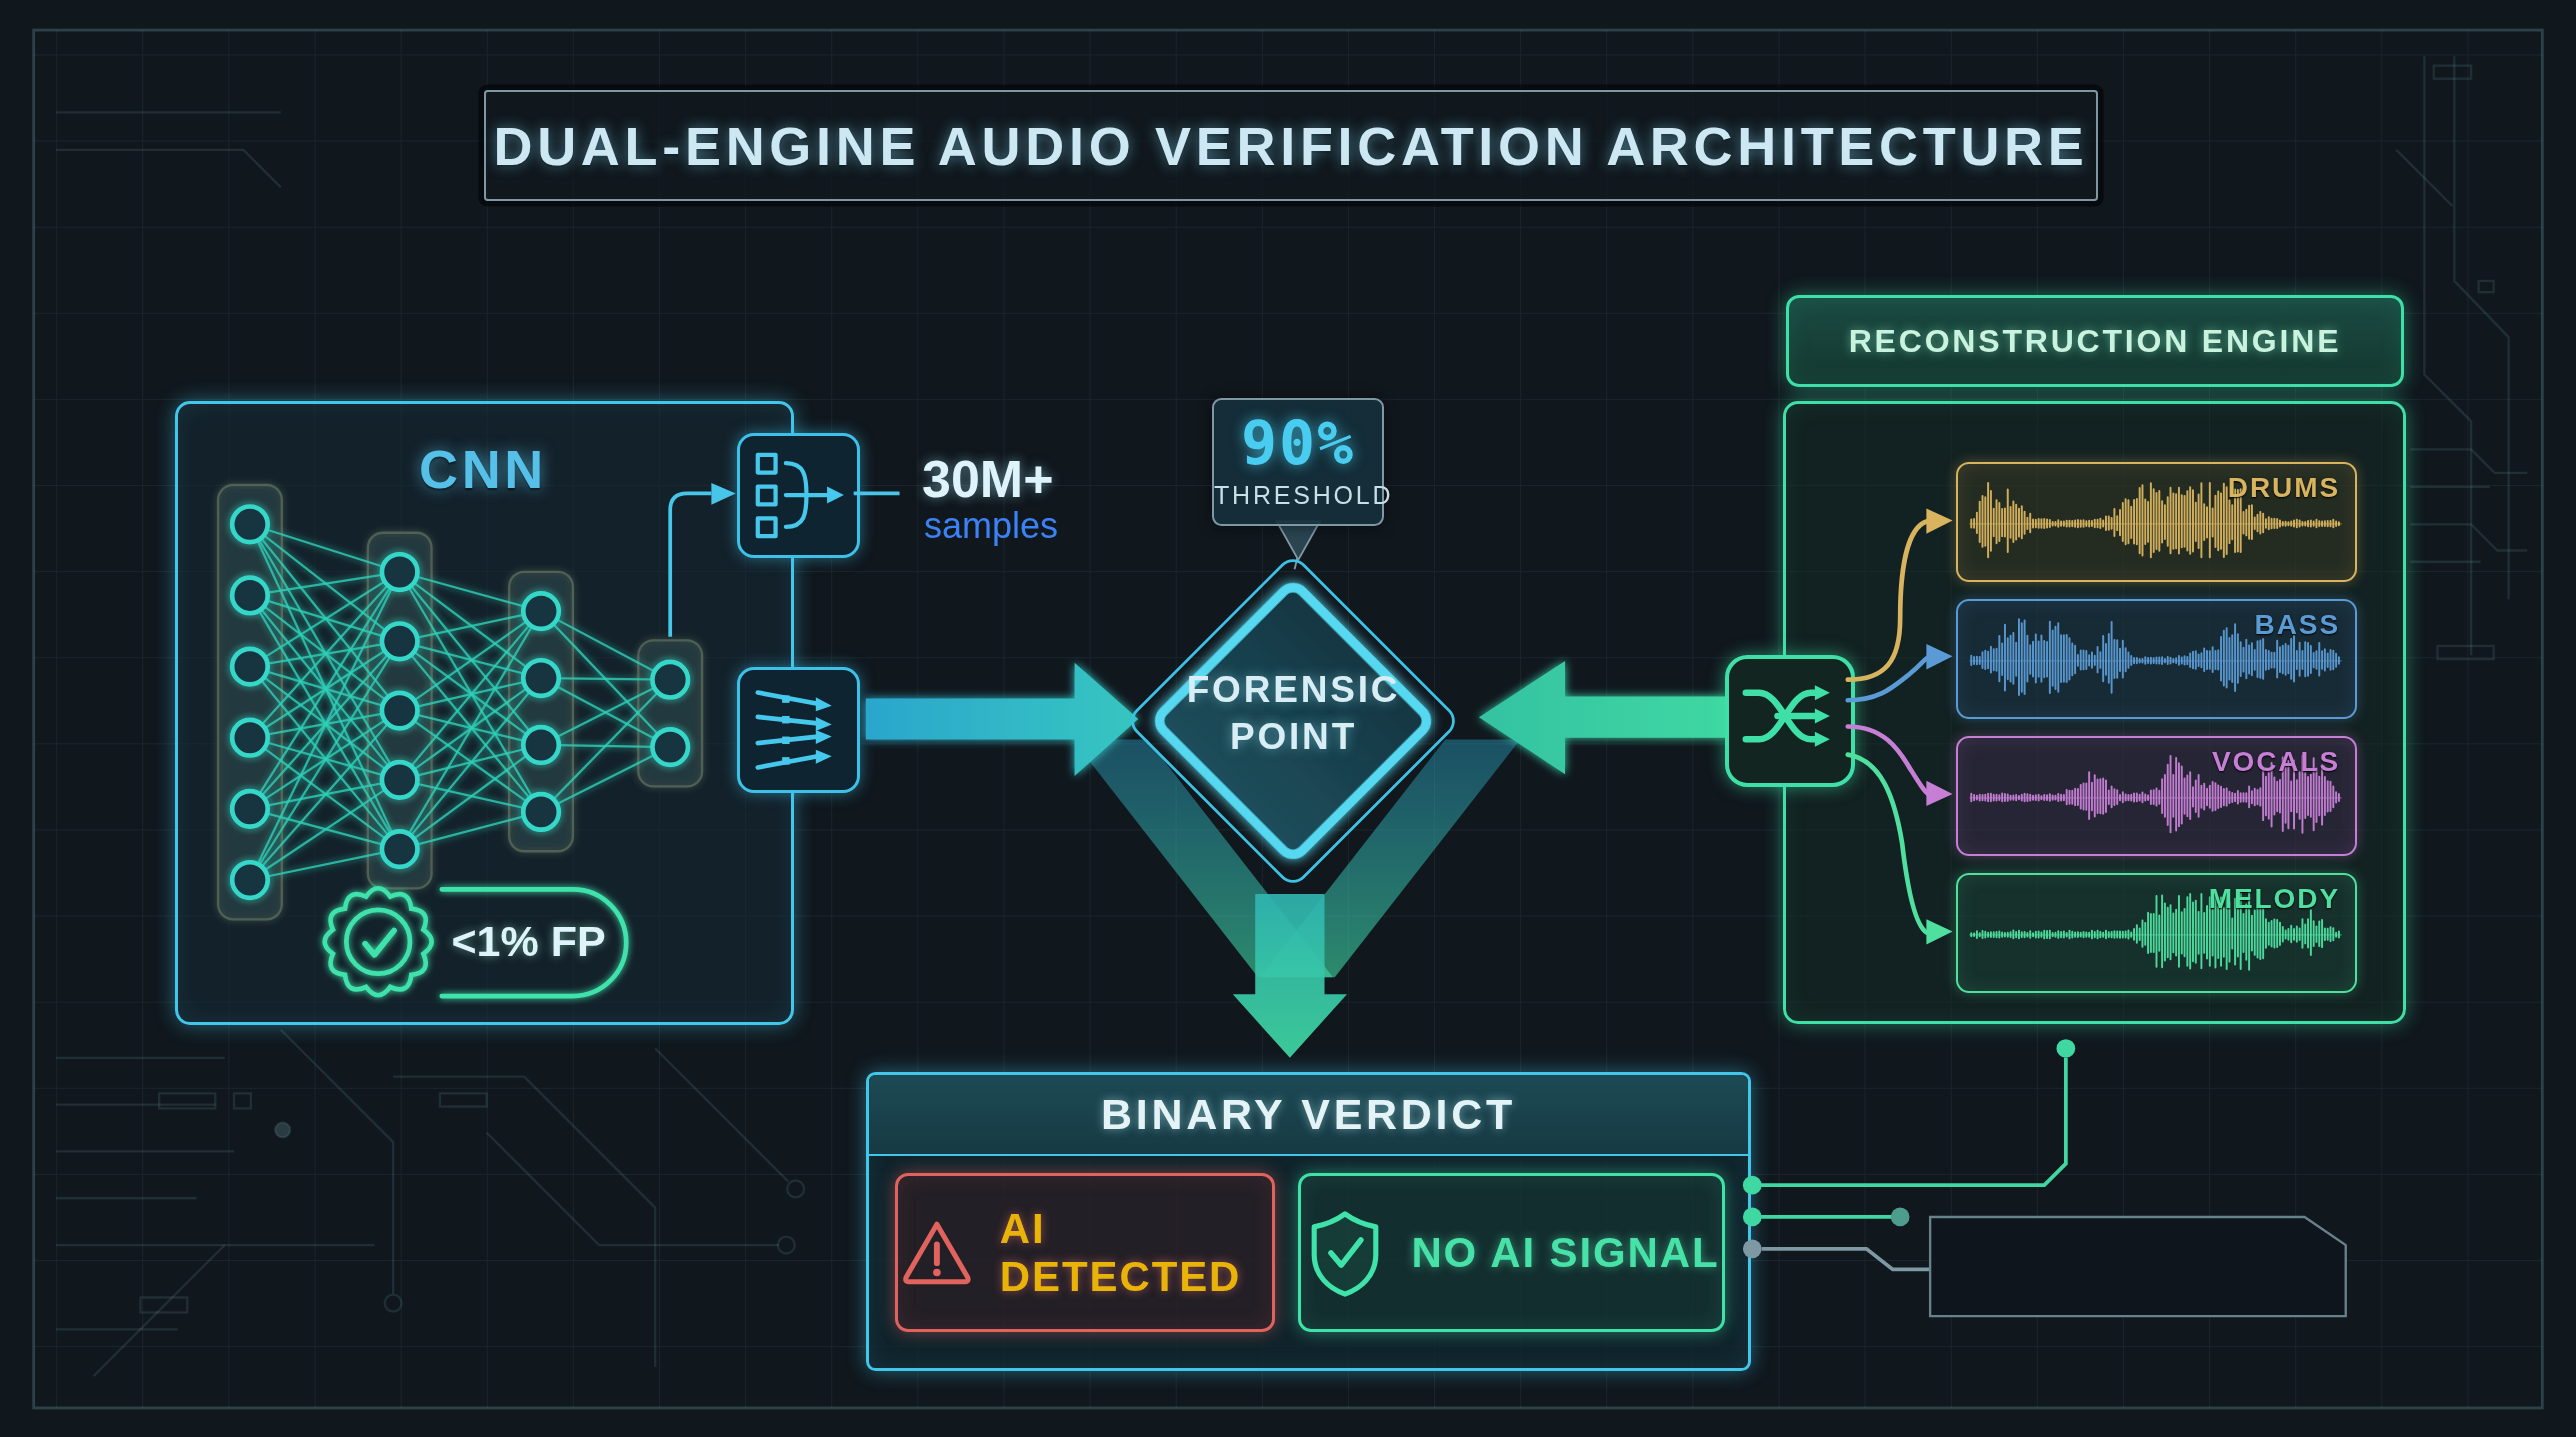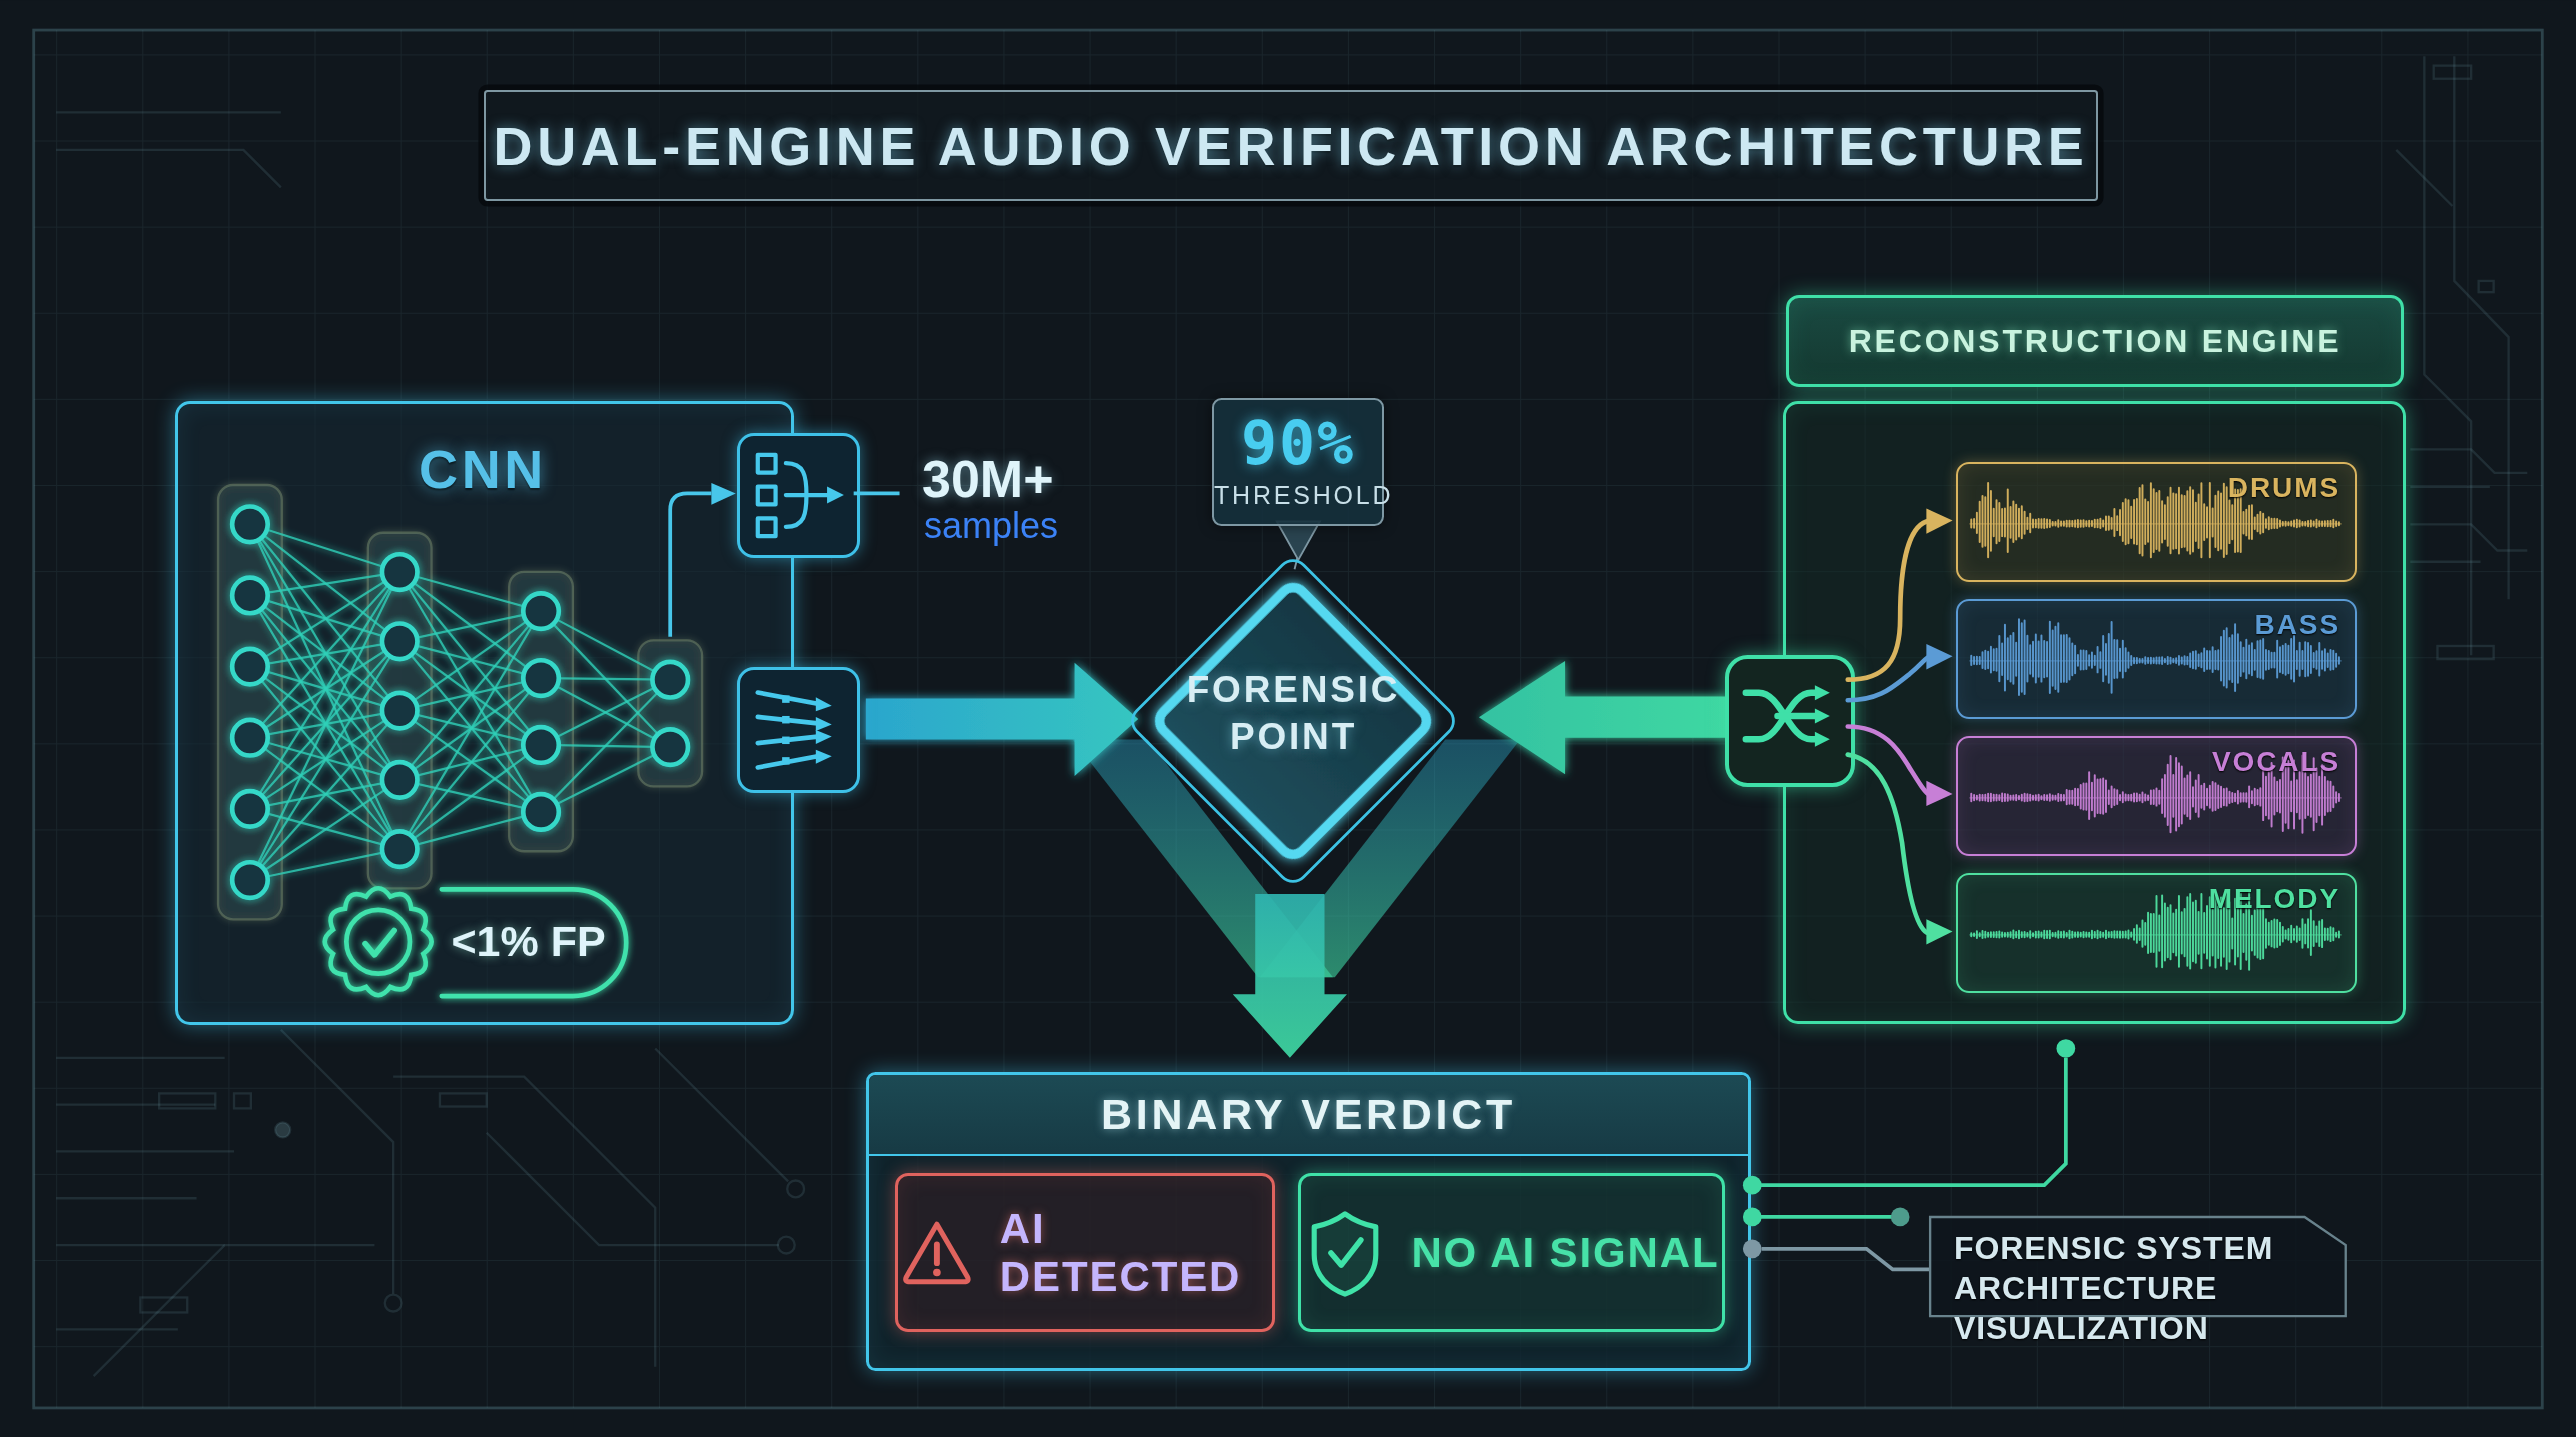--- a/index.html
+++ b/index.html
@@ -281,21 +281,21 @@
         <line x1="12" x2="410" y1="64" y2="64" stroke="#4fe0a0" stroke-width="1.5" opacity="0.55"></line>
         <path d="M14 62.3 V65.4 M17 62.4 V65.3 M20 60.0 V67.3 M23 62.2 V65.5 M26 59.8 V67.4 M29 60.7 V66.7 M32 61.7 V65.9 M35 61.1 V66.4 M38 61.1 V66.4 M41 60.8 V66.6 M44 60.5 V66.9 M47 61.4 V66.1 M50 61.9 V65.7 M53 61.7 V65.9 M56 61.1 V66.4 M59 59.4 V67.7 M62 60.9 V66.6 M65 59.5 V67.7 M68 61.2 V66.3 M71 61.0 V66.5 M74 62.0 V65.7 M77 60.1 V67.2 M80 62.2 V65.5 M83 60.7 V66.7 M86 60.5 V66.9 M89 61.5 V66.1 M92 59.6 V67.6 M95 59.9 V67.3 M98 59.6 V67.6 M101 62.1 V65.6 M104 61.7 V65.9 M107 60.0 V67.2 M110 60.8 V66.6 M113 60.5 V66.9 M116 61.9 V65.7 M119 59.6 V67.6 M122 60.7 V66.7 M125 61.5 V66.0 M128 61.1 V66.4 M131 61.8 V65.8 M134 60.9 V66.5 M137 61.5 V66.0 M140 61.6 V66.0 M143 59.7 V67.5 M146 61.0 V66.5 M149 59.5 V67.7 M152 61.0 V66.5 M155 61.6 V66.0 M158 59.6 V67.6 M161 61.2 V66.3 M164 60.8 V66.6 M167 60.2 V67.1 M170 60.4 V66.9 M173 60.3 V67.1 M176 60.6 V66.8 M179 60.5 V66.9 M182 59.4 V67.8 M185 61.5 V66.0 M188 57.7 V69.2 M191 53.7 V72.5 M194 57.3 V69.5 M197 48.7 V76.6 M200 51.2 V74.5 M203 40.3 V83.4 M206 41.6 V82.4 M209 41.6 V82.3 M212 22.4 V98.1 M215 43.2 V81.0 M218 21.8 V98.6 M221 30.5 V91.5 M224 34.9 V87.9 M227 32.2 V90.1 M230 41.2 V82.7 M233 37.1 V86.1 M236 22.5 V98.0 M239 39.8 V83.9 M242 36.2 V86.8 M245 23.7 V97.0 M248 20.2 V99.9 M251 29.5 V92.3 M254 27.5 V93.9 M257 39.4 V84.1 M260 20.3 V99.8 M263 40.7 V83.1 M266 33.2 V89.3 M269 23.7 V97.0 M272 37.1 V86.1 M275 21.5 V98.9 M278 33.7 V88.8 M281 23.9 V96.9 M284 35.4 V87.4 M287 19.5 V100.5 M290 29.1 V92.6 M293 46.4 V78.5 M296 25.5 V95.6 M299 35.8 V87.1 M302 19.6 V100.4 M305 41.6 V82.4 M308 31.6 V90.6 M311 18.5 V101.3 M314 43.5 V80.8 M317 37.9 V85.4 M320 34.5 V88.2 M323 32.6 V89.8 M326 33.4 V89.1 M329 47.3 V77.7 M332 51.1 V74.6 M335 49.1 V76.3 M338 47.6 V77.5 M341 48.2 V76.9 M344 50.9 V74.8 M347 55.5 V71.0 M350 59.3 V67.8 M353 57.6 V69.2 M356 54.2 V72.0 M359 57.6 V69.3 M362 55.0 V71.3 M365 57.3 V69.5 M368 47.3 V77.7 M371 53.0 V73.1 M374 47.4 V77.6 M377 37.7 V85.6 M380 49.4 V75.9 M383 54.9 V71.5 M386 49.6 V75.8 M389 48.1 V77.1 M392 57.3 V69.5 M395 57.5 V69.3 M398 55.8 V70.7 M401 56.9 V69.8 M404 61.7 V65.9 M407 60.5 V66.8 " stroke="#4fe0a0" stroke-width="2.1" fill="none" opacity="0.95" stroke-linecap="round"></path>
       </svg>
     <span class="lbl" style="color: rgb(79, 224, 160);">MELODY</span>
   </div>
 
   <div class="abs cy verdict-panel">
     <div class="verdict-header">
       <span>BINARY VERDICT</span>
     </div>
-    <div class="verdict-sub sub-red" style="color: #c4b5fd;">
+    <div class="verdict-sub sub-red" style="color: #eab308;">
       <svg width="86" height="86" viewBox="0 0 92 92">
         <path d="M46 12 L82 74 Q85 80 78 80 L14 80 Q7 80 10 74 Z" fill="none" stroke="#e0635e" stroke-width="6" stroke-linejoin="round"></path>
         <line x1="46" y1="36" x2="46" y2="58" stroke="#e0635e" stroke-width="7" stroke-linecap="round"></line>
         <circle cx="46" cy="69" r="4.5" fill="#e0635e"></circle>
       </svg>
       <span>AI DETECTED</span>
     </div>
     <div class="verdict-sub sub-green" style="color: rgb(71, 226, 168);">
       <svg width="84" height="94" viewBox="0 0 90 100">
         <path d="M45 8 C34 16 22 20 12 22 V52 C12 74 28 88 45 94 C62 88 78 74 78 52 V22 C68 20 56 16 45 8 Z" fill="rgba(63,226,168,0.08)" stroke="#3fe2a8" stroke-width="5.5" stroke-linejoin="round"></path>
@@ -438,19 +438,15 @@
       <circle cx="1872" cy="1334" r="10" fill="#7e98a4"></circle>
     </g>
 
     <path d="M2062 1300 H2462 L2506 1330 V1406 H2062 Z" fill="rgba(14,22,28,0.88)" stroke="#68828c" stroke-width="2.5"></path>
   </svg>
 
   <div class="abs cnn-label">CNN</div>
   <div class="abs samples-value">30M+</div>
   <div class="abs samples-unit">samples</div>
   <div class="abs badge-text">&lt;1% FP</div>
-  <div class="abs forensic-text">
-    <div>FORENSIC SYSTEM</div>
-    <div>ARCHITECTURE VISUALIZATION</div>
-  </div>
 
 </div>
 
 
 </body></html>

